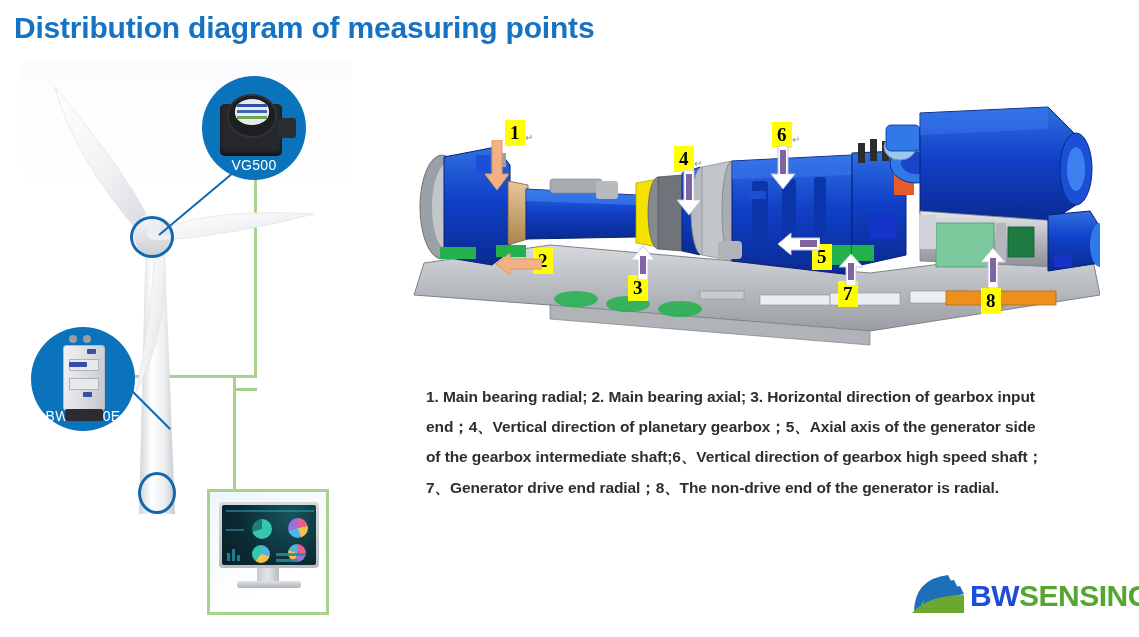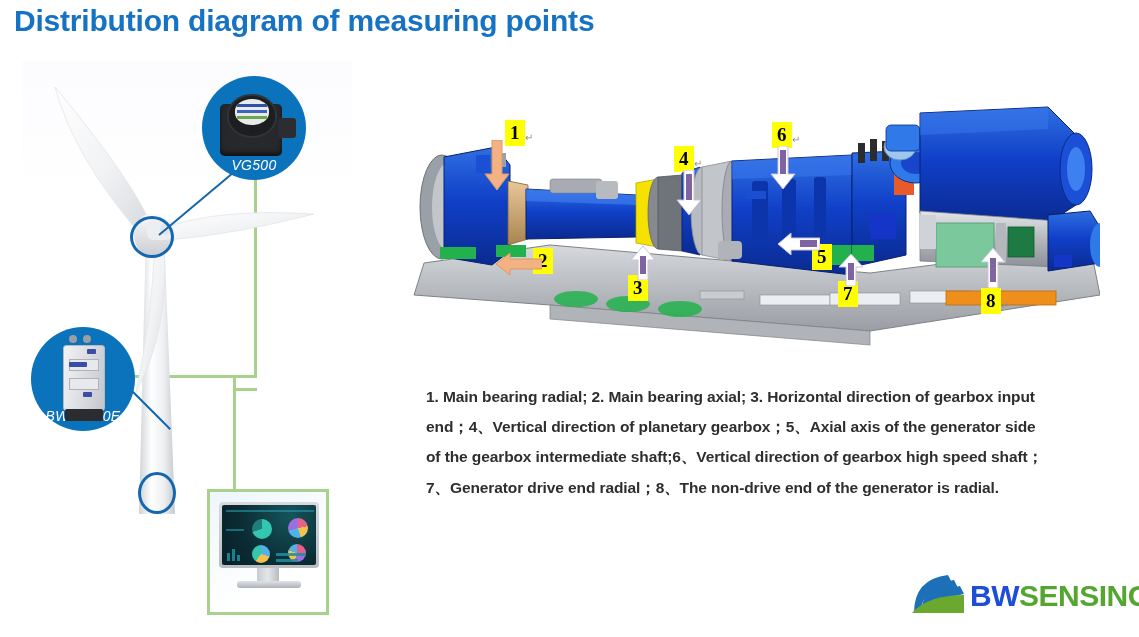--- a/index.html
+++ b/index.html
@@ -11,21 +11,21 @@
   }
   #slide {
     position: relative;
     width: 1139px; height: 637px;
     background: #ffffff;
     overflow: hidden;
   }
 
   
   #title {
-    position: absolute; left: 14px; top: 4px;
+    position: absolute; left: 14px; top: 11px;
     font-size: 30px; font-weight: bold;
     color: #1673C4;
     letter-spacing: -0.2px;
     white-space: nowrap;
   }
 
   
   #left-panel {
     position: absolute; left: 22px; top: 62px;
     width: 330px; height: 500px;
@@ -44,21 +44,20 @@
     border-radius: 50%; background: transparent;
   }
 
   
   .bubble {
     position: absolute; border-radius: 50%;
     background: #0B72BC;
     display: flex; flex-direction: column;
     align-items: center; justify-content: flex-end;
     padding-bottom: 8px;
-    font-style: italic;
   }
   .bubble-label {
     color: #ffffff; font-size: 14px; letter-spacing: .3px;
     text-align: center; line-height: 1;
   }
   .bubble-art { position: absolute; }
 
   
   .vg-base {
     position: absolute; left: 16px; top: 16px;

